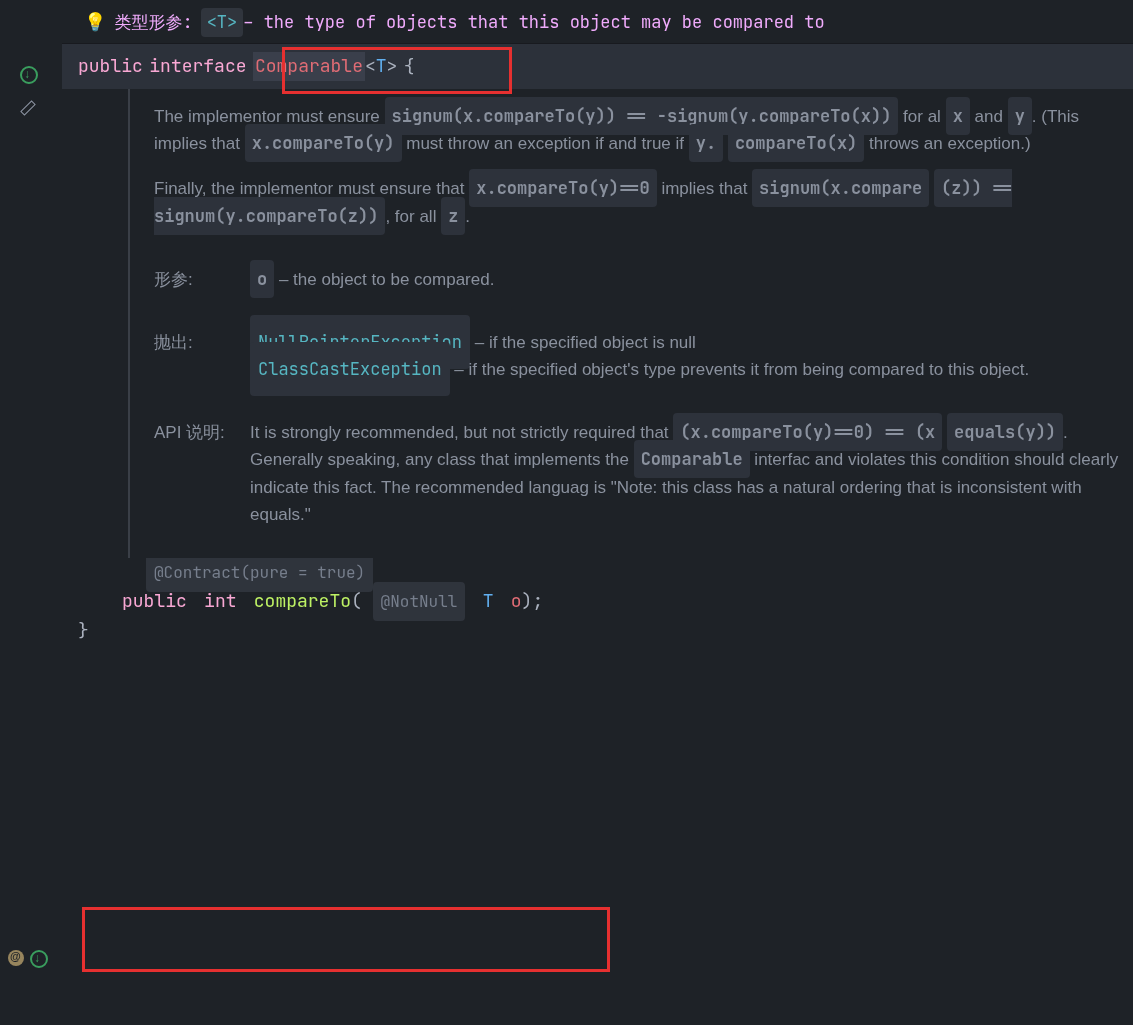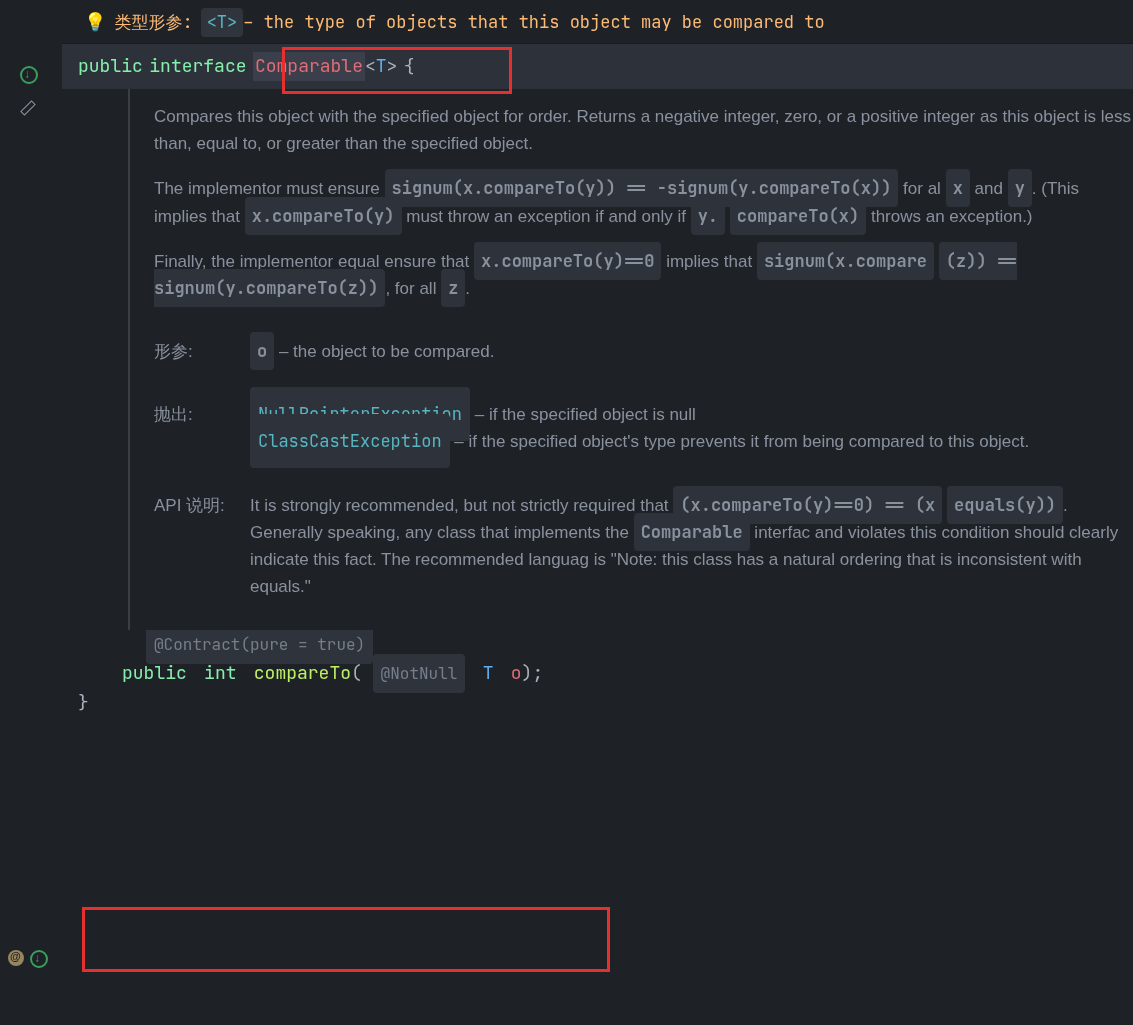--- a/index.html
+++ b/index.html
@@ -20,23 +20,23 @@
 .gutter-icon.bot2 { top:950px; left:30px; }
 .ic-circle-arrow { width:18px; height:18px; border:2px solid #3a9e5e; border-radius:50%; position:relative; }
 .ic-circle-arrow::after { content:"↓"; position:absolute; left:2px; top:-3px; font-size:12px; color:#3a9e5e; font-weight:bold; }
 .ic-pencil { width:16px; height:16px; transform:rotate(45deg); color:#8d95a3; }
 .ic-pencil::before { content:""; position:absolute; width:4px; height:14px; background:transparent; border:1.5px solid #8d95a3; left:5px; }
 .ic-overrides { width:16px; height:16px; background:#97855d; border-radius:50%; position:relative; }
 .ic-overrides::after { content:"@"; position:absolute; left:2px; top:-2px; font-size:11px; color:#1e2227; font-weight:bold; }
 .content { position:absolute; left:62px; top:0; right:0; }
 .topline { display:flex; align-items:center; padding:8px 0 6px 16px; }
 .bulb { color:#e5c07b; font-size:18px; margin-right:8px; margin-left:6px; }
-.doc-text { color:#fdba74; }
+.doc-text { color:#f0abfc; }
 .code-chip { background:#30353d; padding:1px 6px; border-radius:4px; }
-.kw { color:#86efac; }
+.kw { color:#f9a8d4; }
 .cls { color:#e06c75; }
 .type { color:#56b6c2; }
 .tparam { color:#61afef; }
 .meth { color:#bef264; }
 .op { color:#abb2bf; }
 .param { color:#e06c75; }
 .declaration-line {
   background:#2c313a; display:flex; align-items:center; padding:8px 0 8px 16px;
   border-top:1px solid #181a1f; border-bottom:0; font-size:18px;
 }
@@ -92,31 +92,30 @@
       <span class="cls">Comparable</span>
     </span>
       <span class="op">&lt;</span>
       <span class="tparam">T</span>
       <span class="op">&gt;</span>
       <span class="space"></span>
       <span class="op">{</span>
   </div>
 
   <div class="javadoc">
-    <p class="jd-p">Compares this object with the specified object for order. Returns a negative integer, zero, or a positive integer as this object is less than, equal to, or greater than the specified object.</p>
 
     <p class="jd-p">
       <span>The implementor must ensure </span><code class="mono">signum(x.compareTo(y)) == -signum(y.compareTo(x))</code><span> for al</span>
-      <code class="mono">x</code><span> and </span><code class="mono">y</code><span>. (This implies that </span><code class="mono">x.compareTo(y)</code><span> must throw an exception if and only if </span><code class="mono">y.</code>
+      <code class="mono">x</code><span> and </span><code class="mono">y</code><span>. (This implies that </span><code class="mono">x.compareTo(y)</code><span> must throw an exception if and true if </span><code class="mono">y.</code>
       <code class="mono">compareTo(x)</code><span> throws an exception.)</span>
     </p>
 
 
     <p class="jd-p">
-      <span>Finally, the implementor equal ensure that </span><code class="mono">x.compareTo(y)==0</code><span> implies that </span><code class="mono">signum(x.compare</code>
+      <span>Finally, the implementor must ensure that </span><code class="mono">x.compareTo(y)==0</code><span> implies that </span><code class="mono">signum(x.compare</code>
       <code class="mono">(z)) == signum(y.compareTo(z))</code><span>, for all </span><code class="mono">z</code><span>.</span>
     </p>
 
     <div class="jd-row">
       <div class="jd-label">形参:</div>
       <div class="jd-val"><code class="mono">o</code><span> – the object to be compared.</span></div>
     </div>
 
 
     <div class="jd-row">

